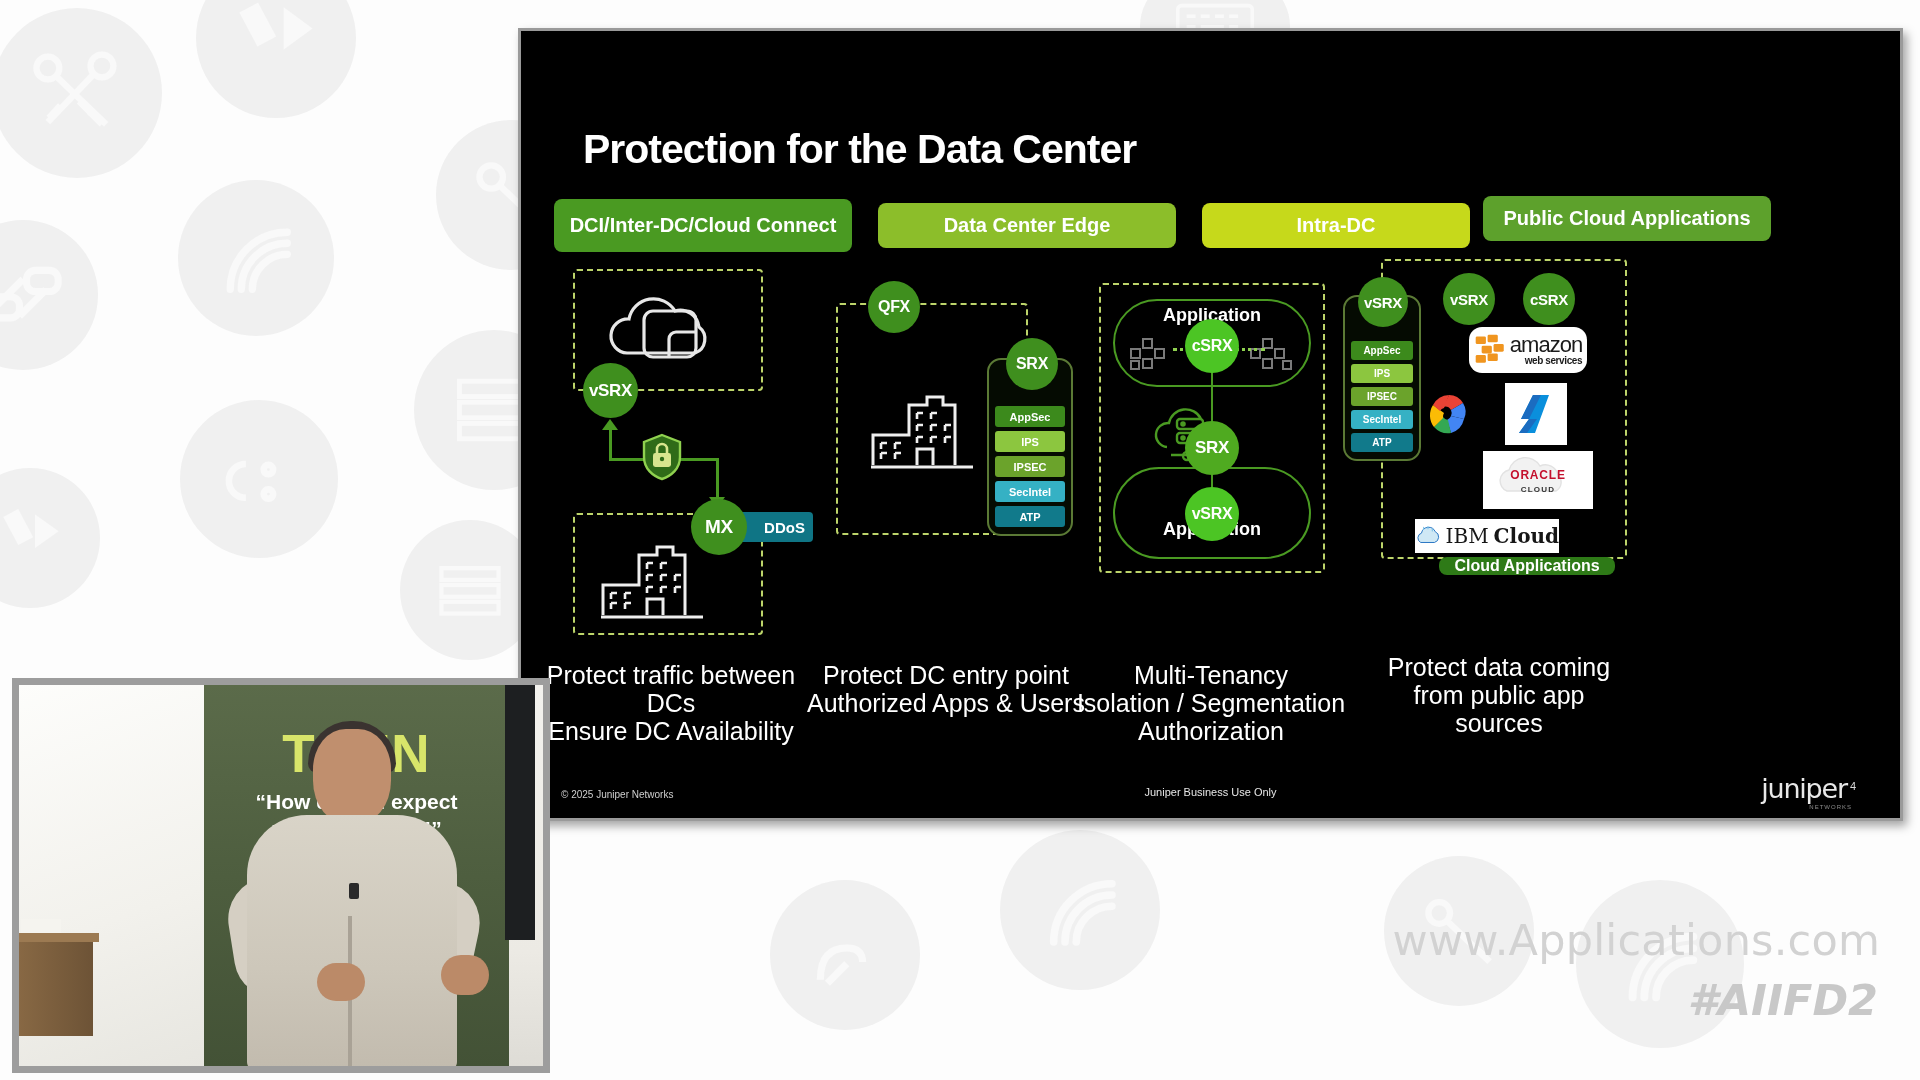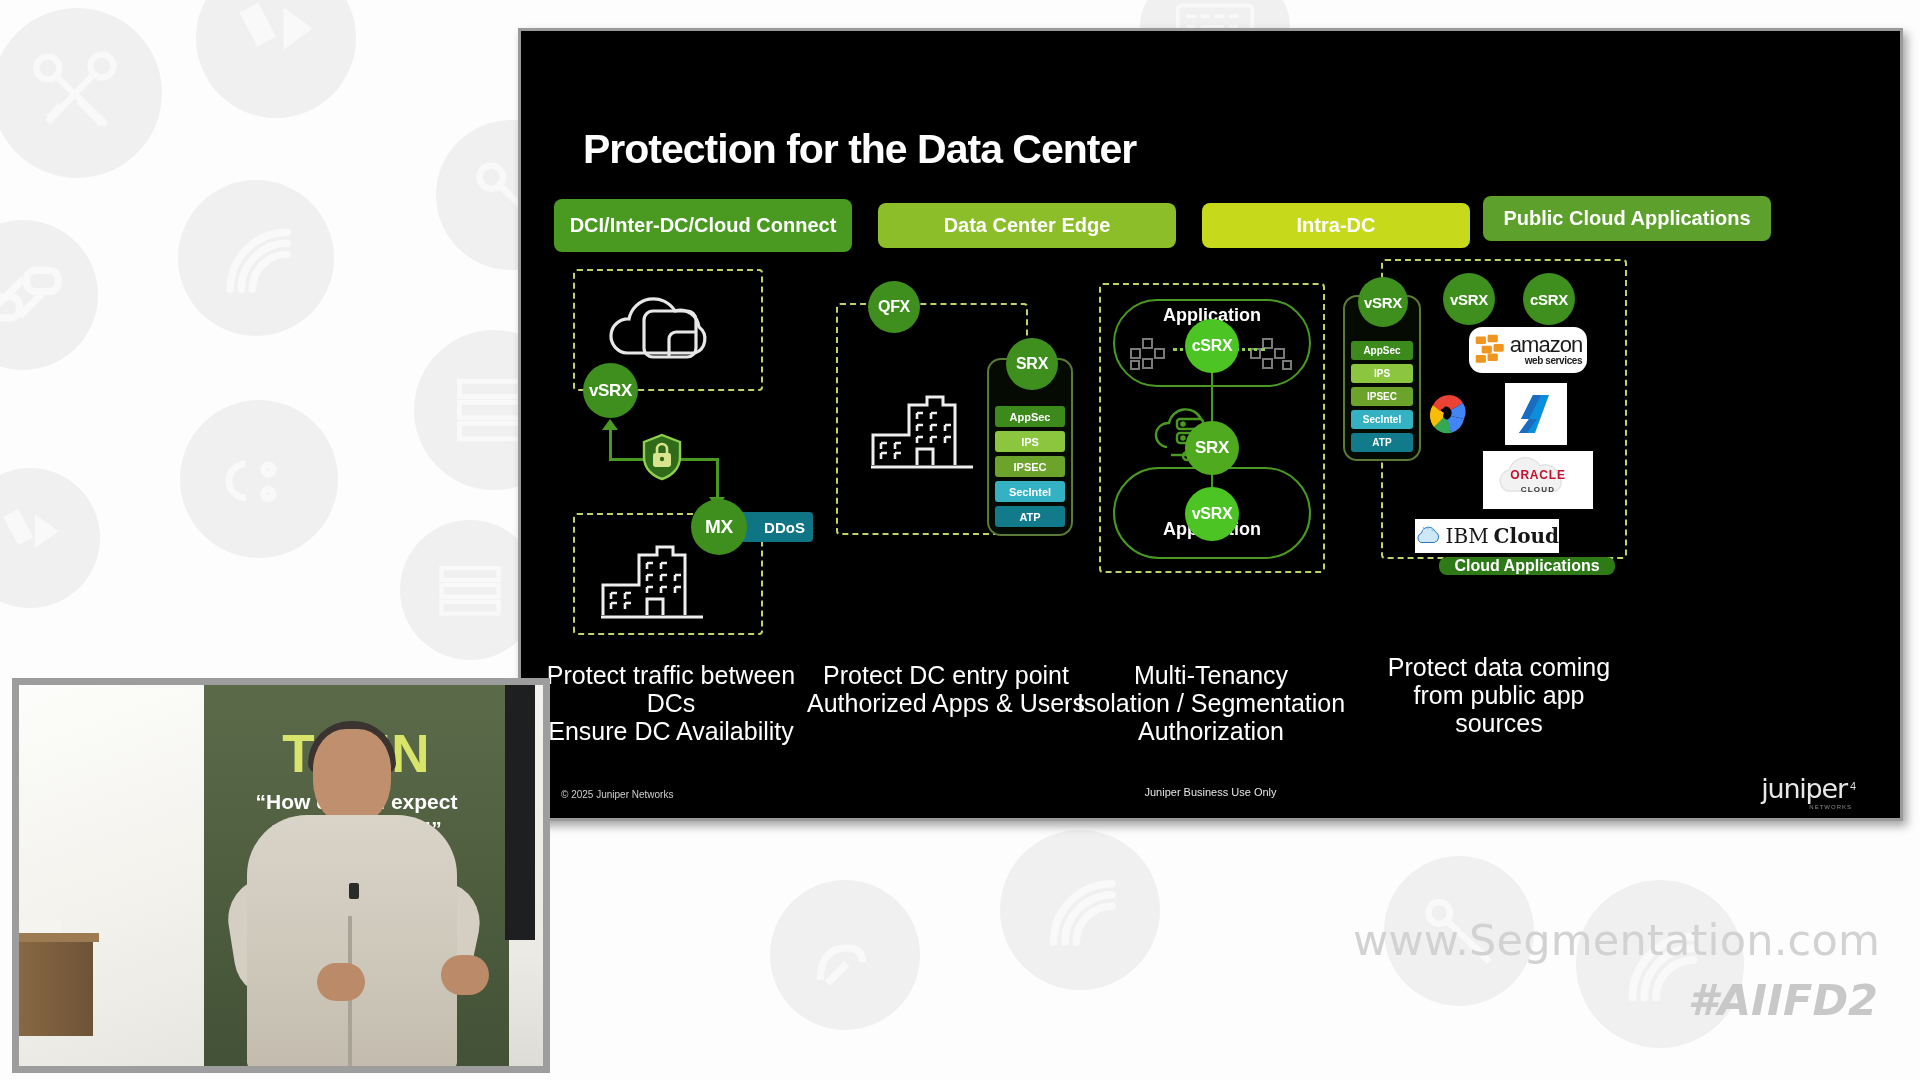--- a/index.html
+++ b/index.html
@@ -284,21 +284,21 @@
       <svg width="84" height="84" viewBox="0 0 100 100">
           <g fill="none" stroke="#fafafa" stroke-width="5">
       <rect x="16" y="24" width="68" height="14"></rect>
             <rect x="16" y="44" width="68" height="14"></rect>
             <rect x="16" y="64" width="68" height="14"></rect>
           </g>
         </svg>
     </div>
   </div>
 
-  <div class="tfd-url">www.Segmentation.com</div>
+  <div class="tfd-url">www.Applications.com</div>
   <div class="tfd-tag">#AIIFD2</div>
 
   <div id="slide">
 
     <div class="slide-title">Protection for the Data Center</div>
 
     <div class="pill" id="pill1">Data Center Edge</div>
     <div class="pill" id="pill0">DCI/Inter-DC/Cloud Connect</div>
     <div class="pill" id="pill2">Intra-DC</div>
     <div class="pill" id="pill3">Public Cloud Applications</div>

